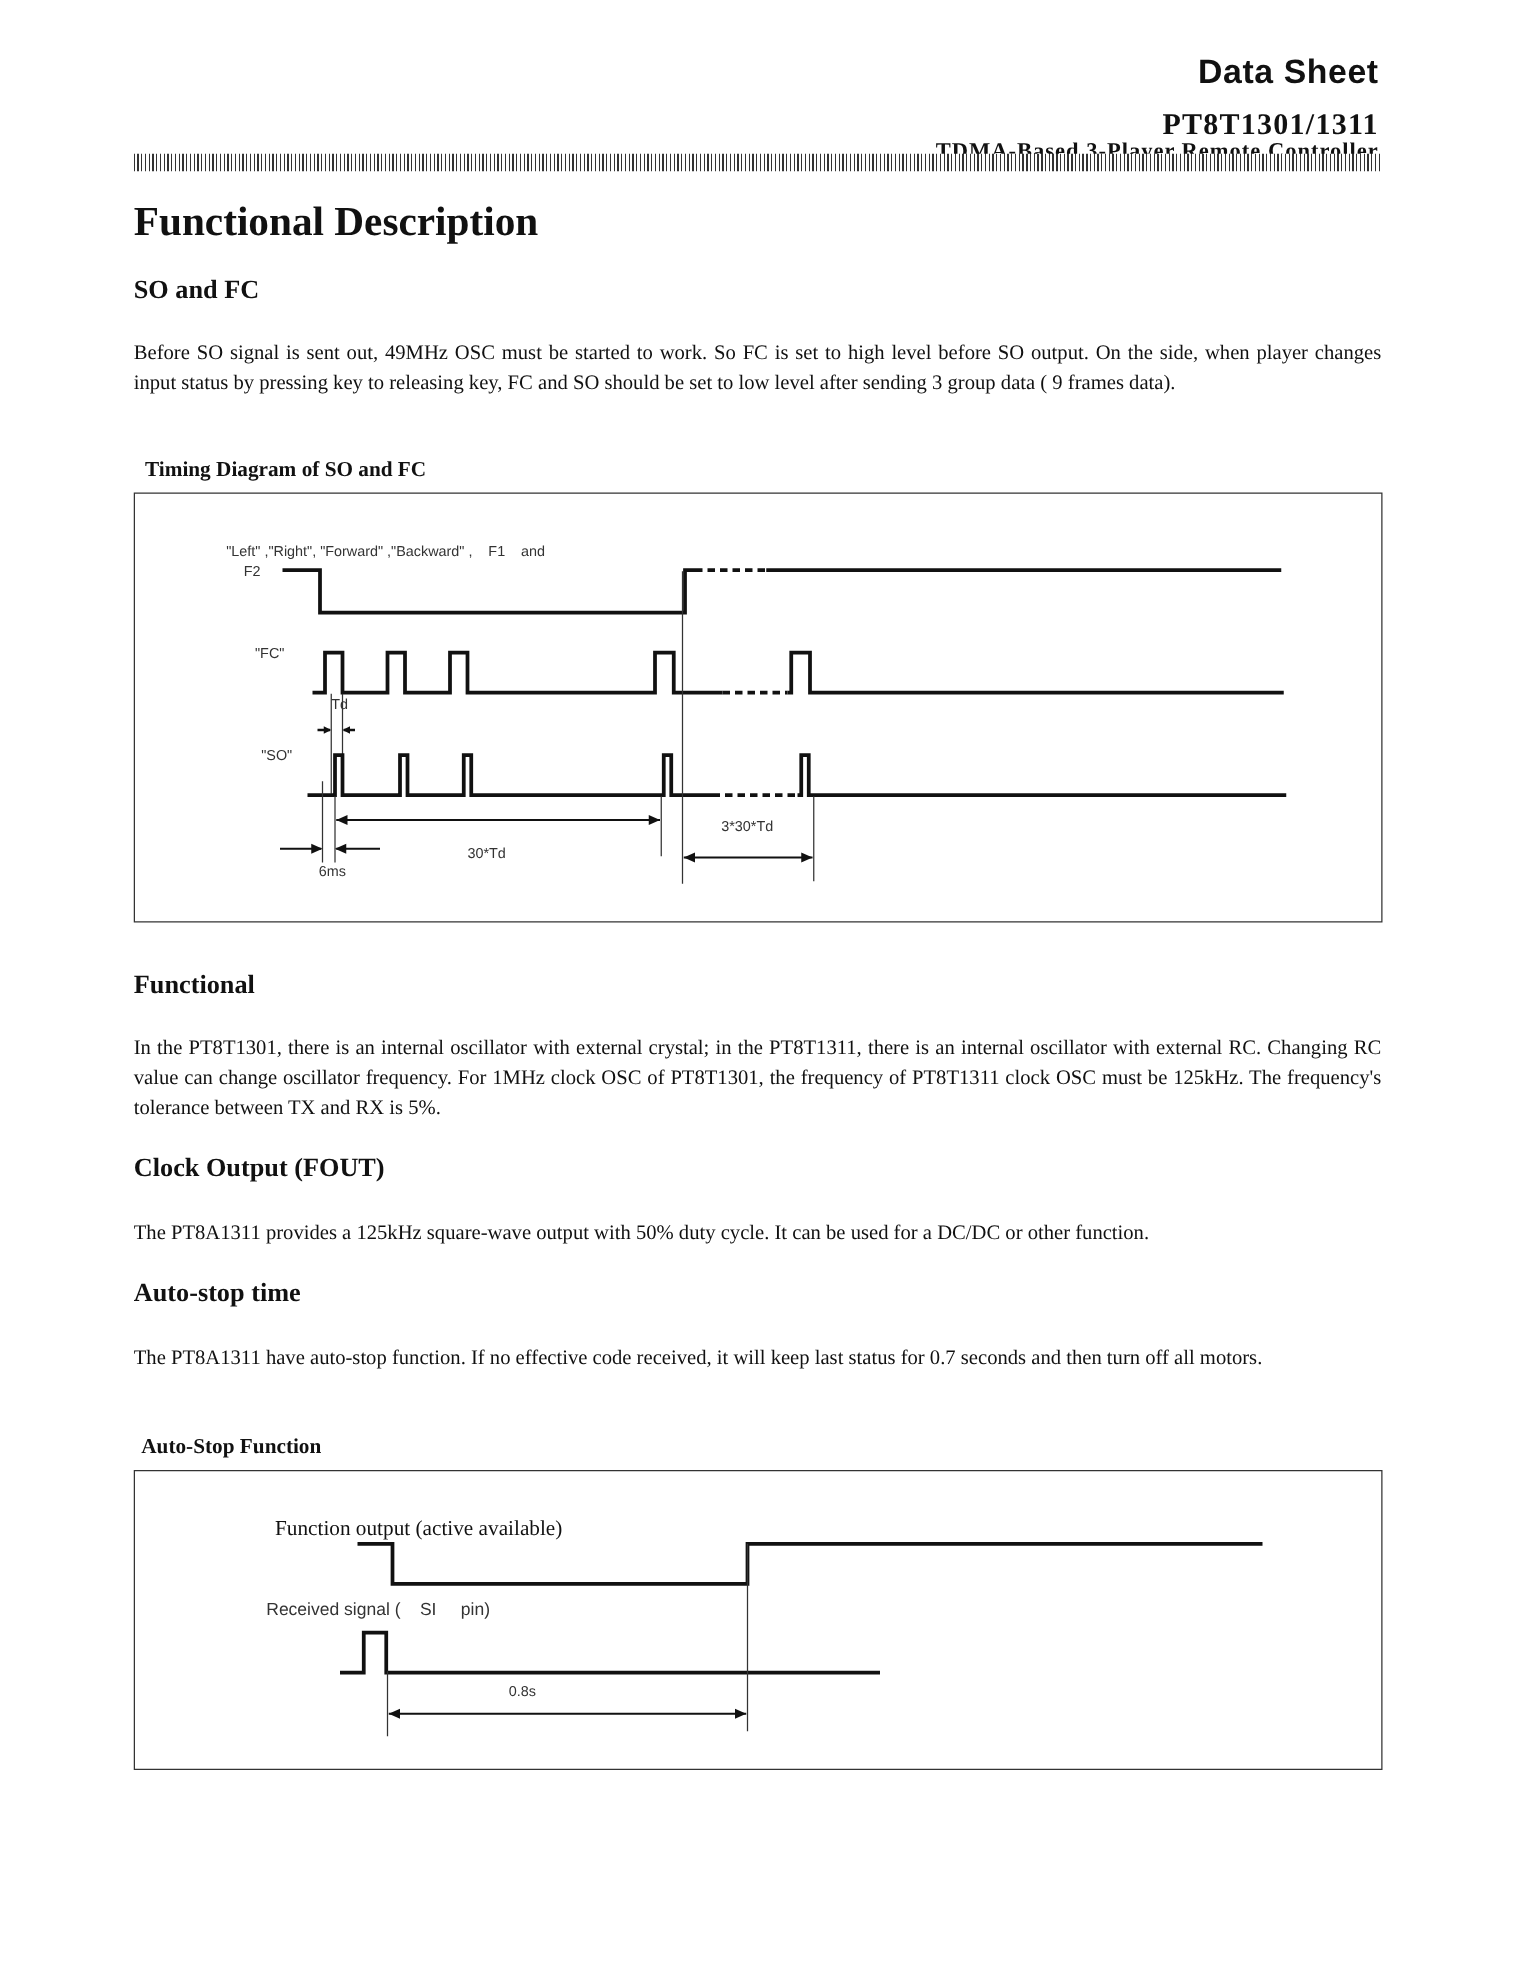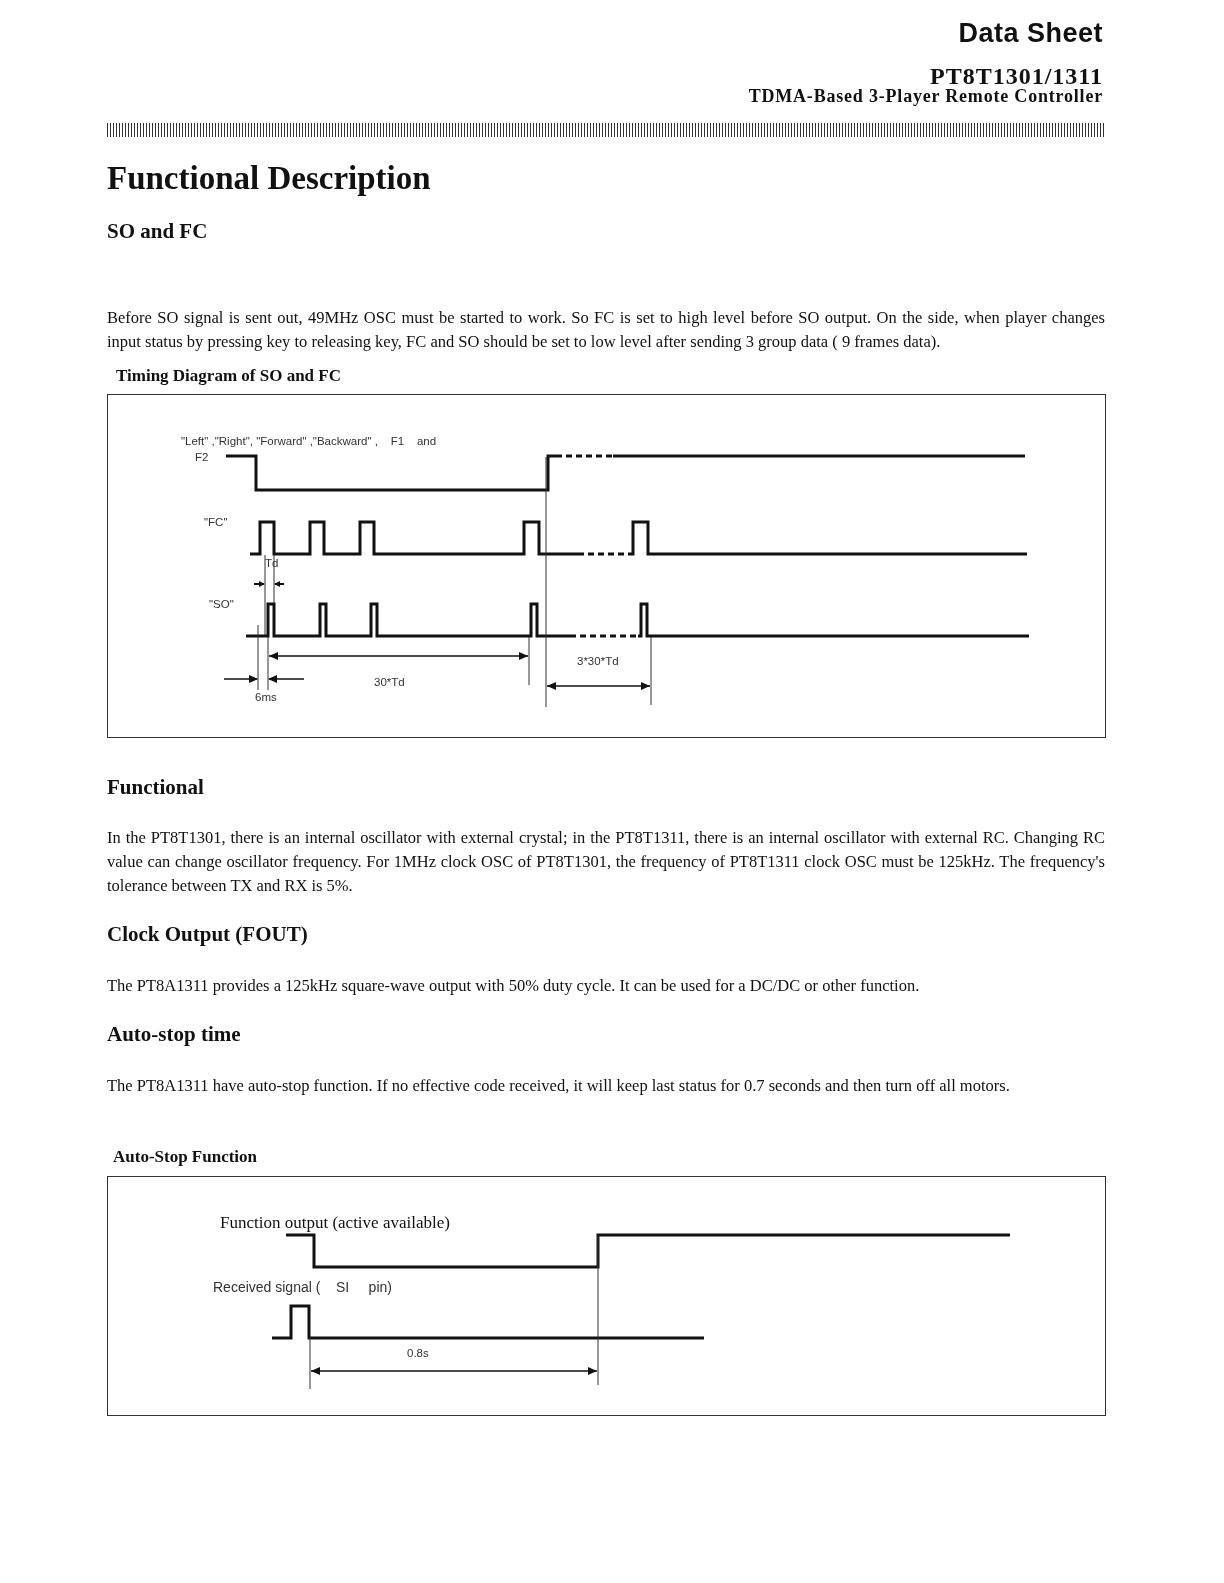--- a/index.html
+++ b/index.html
@@ -1,18 +1,18 @@
 <!DOCTYPE html>
 <html><head>
 <meta charset="utf-8">
 <style>
   html,body{margin:0;padding:0;background:#fff;}
   body{width:1224px;height:1583px;position:relative;overflow:hidden;color:#111;
        font-family:"Liberation Serif","DejaVu Serif",serif;}
-  .hdr{position:absolute;right:121px;text-align:left;}
+  .hdr{position:absolute;right:121px;text-align:left;margin-top:24px;}
   .hdr1{top:18px;font-family:"Liberation Sans","DejaVu Sans",sans-serif;font-weight:bold;font-size:27px;letter-spacing:0.5px;}
   .hdr2{top:63px;font-weight:bold;font-size:24px;letter-spacing:1px;}
   .hdr3{top:86px;font-weight:bold;font-size:18px;letter-spacing:0.8px;}
   .barcode{position:absolute;left:107px;top:123px;width:998px;height:14px;
     background:repeating-linear-gradient(90deg,#333 0px,#333 1px,#fff 1px,#fff 3px);}
   .h1{position:absolute;left:107px;top:160px;font-weight:bold;font-size:33px;}
   .h2{position:absolute;left:107px;font-weight:bold;font-size:21px;}
   .p{position:absolute;left:107px;width:998px;font-size:16.5px;line-height:24px;text-align:justify;}
   .caption{position:absolute;font-weight:bold;font-size:17px;}
   .box{position:absolute;border:1px solid #333;background:#fff;}
@@ -22,21 +22,21 @@
 <body>
 
 <div class="hdr hdr1">Data Sheet</div>
 <div class="hdr hdr2">PT8T1301/1311</div>
 <div class="hdr hdr3">TDMA-Based 3-Player Remote Controller</div>
 <div class="barcode"></div>
 
 <div class="h1">Functional Description</div>
 
 <div class="h2" style="top:219px;">SO and FC</div>
-<div class="p" style="top:270px;margin-top:36px;">Before SO signal is sent out, 49MHz OSC must be started to work. So FC is set to high level before SO output. On the side, when player changes input status by pressing key to releasing key, FC and SO should be set to low level after sending 3 group data ( 9 frames data).</div>
+<div class="p" style="top:270px;">Before SO signal is sent out, 49MHz OSC must be started to work. So FC is set to high level before SO output. On the side, when player changes input status by pressing key to releasing key, FC and SO should be set to low level after sending 3 group data ( 9 frames data).</div>
 
 <div class="caption" style="left:116px;top:366px;">Timing Diagram of SO and FC</div>
 <div class="box" style="left:107px;top:394px;width:997px;height:342px;">
   <svg width="997" height="342" viewBox="0 0 997 342" xmlns="http://www.w3.org/2000/svg">
     <text x="73" y="50" font-size="11.5" fill="#333" xml:space="preserve" style="white-space: pre;">"Left" ,"Right", "Forward" ,"Backward" ,    F1    and</text>
     <text x="87" y="66" font-size="11.5" fill="#333" xml:space="preserve" style="white-space: pre;">F2</text>
 
     <polyline points="118,61 148,61 148,95 440,95 440,61 448,61" fill="none" stroke="#111" stroke-width="3"></polyline>
     <line x1="448" y1="61" x2="505" y2="61" stroke="#111" stroke-width="3" stroke-dasharray="6,4"></line>
     <line x1="505" y1="61" x2="917" y2="61" stroke="#111" stroke-width="3"></line>

